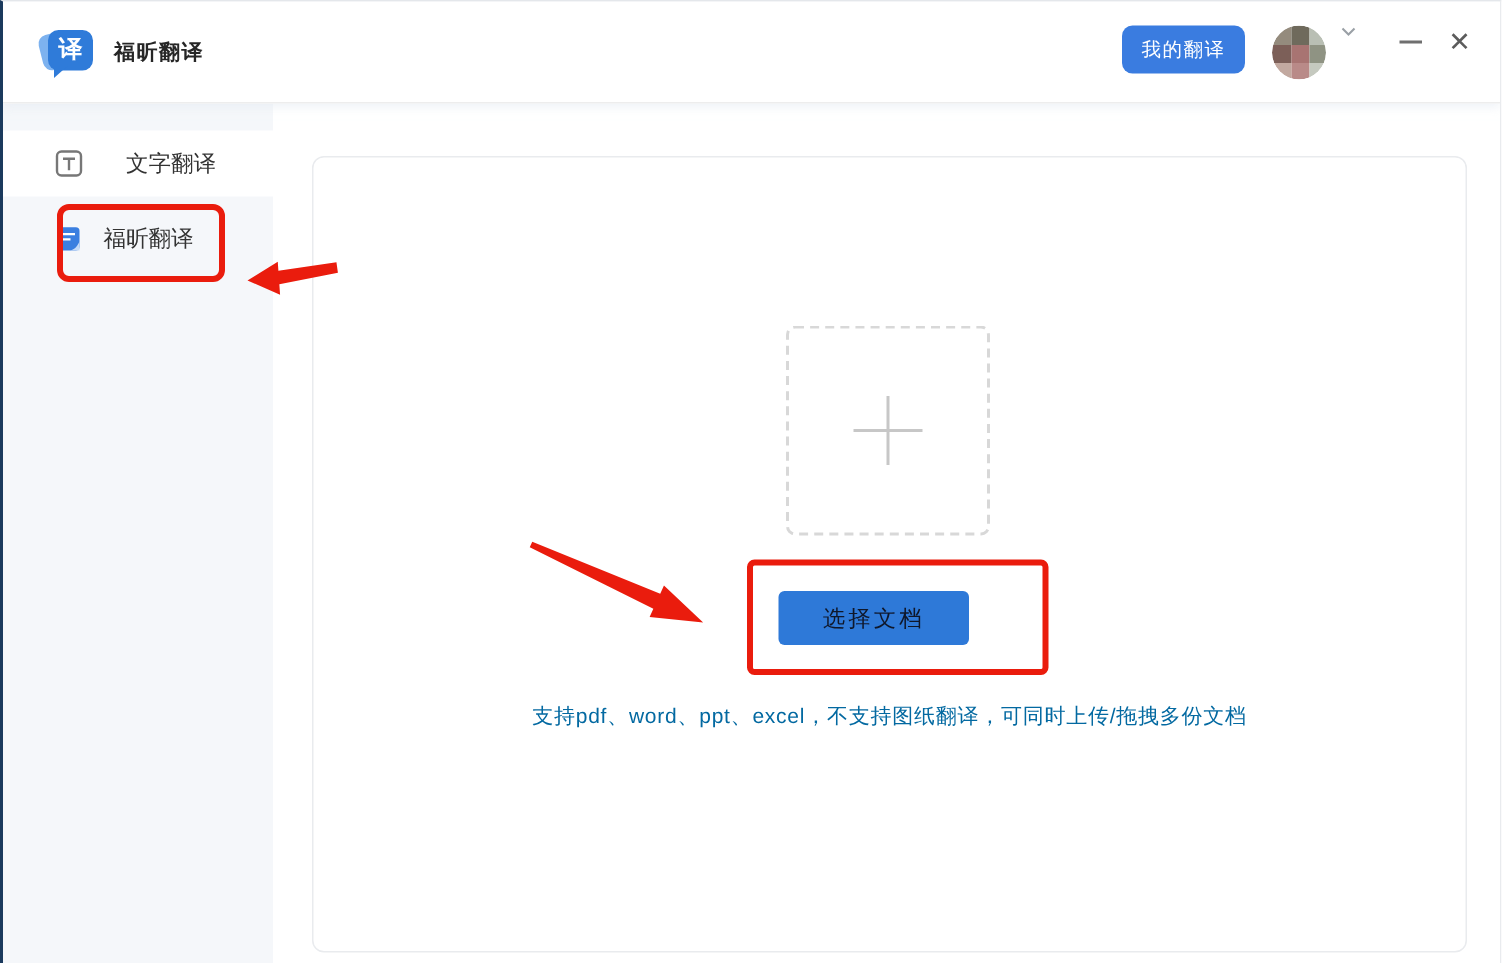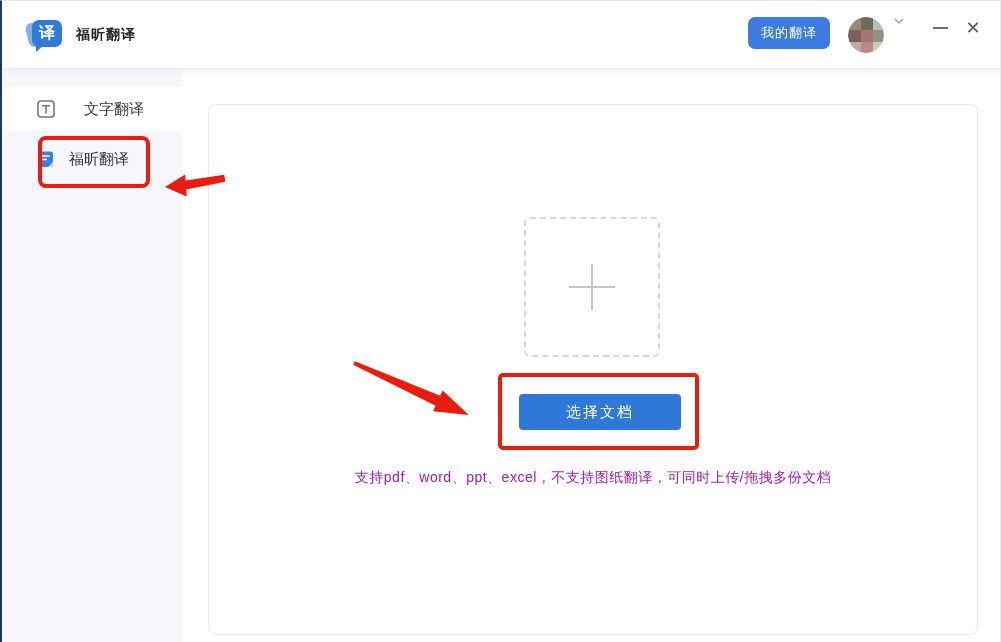--- a/index.html
+++ b/index.html
@@ -57,27 +57,27 @@
     position:absolute; left:26px; top:35px; width:770px; height:531px;
     background:#fff; border:1px solid #e9ebee; border-radius:8px;
   }
   .dropzone{
     position:absolute; left:315px; top:112px; width:136px; height:140px;
     border:2px dashed #d8d8d8; border-radius:6px; cursor:pointer;
   }
   .plus-h{ position:absolute; left:50%; top:50%; width:46px; height:2px; background:#c7c7c7; transform:translate(-50%,-50%); }
   .plus-v{ position:absolute; left:50%; top:50%; width:2px; height:46px; background:#c7c7c7; transform:translate(-50%,-50%); }
   .btn-select{
-    position:absolute; left:310px; top:289px; width:162px; height:36px;
-    background:#2e79d8; color:#ffffff; font-size:15px; letter-spacing:2px;
+    position:absolute; left:310px; top:289px; width:127px; height:36px;
+    background:#2e79d8; color:#0f172a; font-size:15px; letter-spacing:2px;
     border:none; border-radius:4px; cursor:pointer;
   }
   .hint{
     position:absolute; left:0; top:364px; width:100%; text-align:center;
-    font-size:14px; color:#a21caf; letter-spacing:.5px;
+    font-size:14px; color:#0369a1; letter-spacing:.5px;
   }
   
   .anno{ position:absolute; pointer-events:none; z-index:9; }
   .anno-box{ border:4px solid #ea1c0d; }
   #anno-box-sidebar{ left:36px; top:135px; width:112px; height:52px; border-radius:8px; }
   #anno-box-button{ left:496px; top:372px; width:201px; height:77px; border-radius:5px; }
   #anno-arrow-sidebar{ left:157px; top:166px; }
   #anno-arrow-button{ left:344px; top:350px; }
 </style>
 </head>

